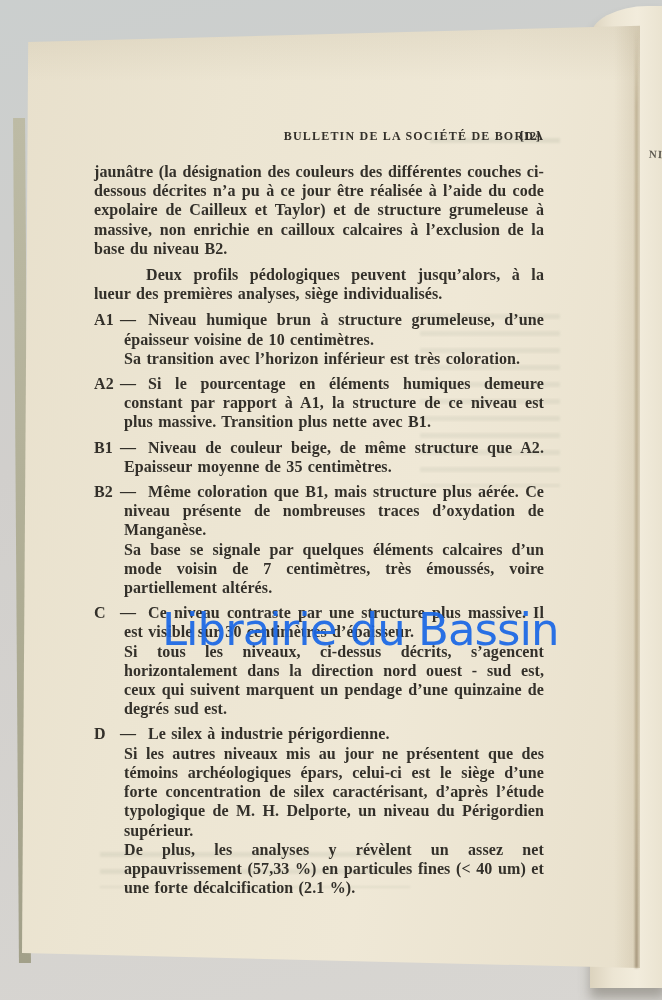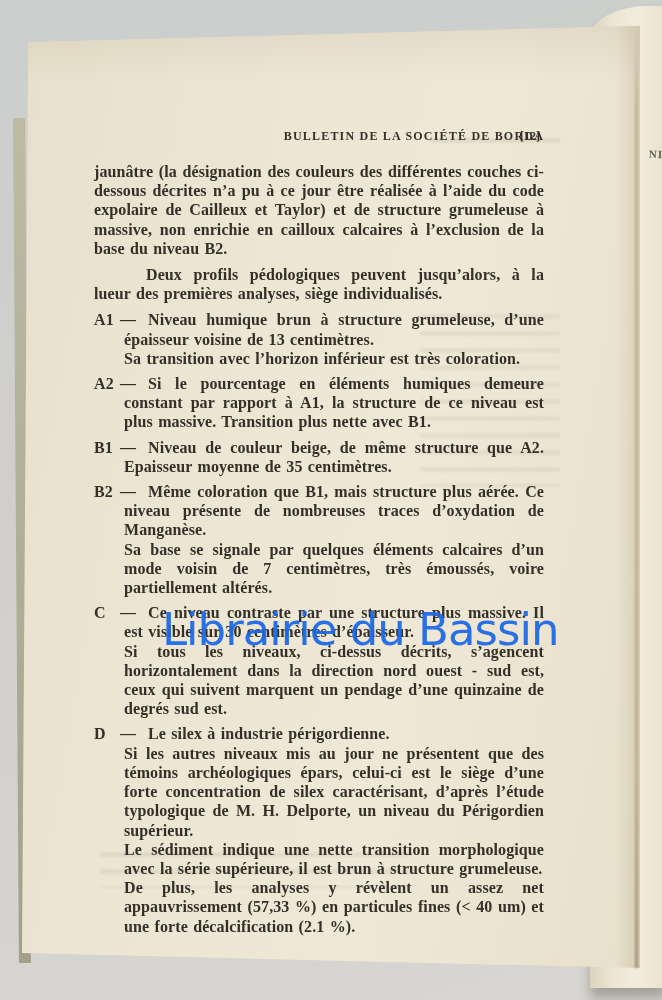--- a/index.html
+++ b/index.html
@@ -108,21 +108,21 @@
     </div>
 
     <div class="text">
 
       <p class="para">jaunâtre (la désignation des couleurs des différentes couches ci-dessous décrites n’a pu à ce jour être réalisée à l’aide du code expolaire de Cailleux et Taylor) et de structure grumeleuse à massive, non enrichie en cailloux calcaires à l’exclusion de la base du niveau B2.</p>
 
       <p class="para indent">Deux profils pédologiques peuvent jusqu’alors, à la lueur des premières analyses, siège individualisés.</p>
 
       <div class="item">
         <p class="first">
-          <span class="label">A1</span><span class="dash">—</span><span>Niveau humique brun à structure grumeleuse, d’une épaisseur voisine de 13 centimètres.</span>
+          <span class="label">A1</span><span class="dash">—</span><span>Niveau humique brun à structure grumeleuse, d’une épaisseur voisine de 10 centimètres.</span>
         </p>
         <p class="cont">Sa transition avec l’horizon inférieur est très coloration.</p>
       </div>
 
       <div class="item">
         <p class="first">
           <span class="label">A2</span><span class="dash">—</span><span>Si le pourcentage en éléments humiques demeure constant par rapport à A1, la structure de ce niveau est plus massive. Transition plus nette avec B1.</span>
         </p>
       </div>
 
@@ -144,21 +144,20 @@
           <span class="label">C</span><span class="dash">—</span><span>Ce niveau contraste par une structure plus massive. Il est visible sur 30 centimètres d’épaisseur.</span>
         </p>
         <p class="cont">Si tous les niveaux, ci-dessus décrits, s’agencent horizontalement dans la direction nord ouest - sud est, ceux qui suivent marquent un pendage d’une quinzaine de degrés sud est.</p>
       </div>
 
       <div class="item">
         <p class="first">
           <span class="label">D</span><span class="dash">—</span><span>Le silex à industrie périgordienne.</span>
         </p>
         <p class="cont">Si les autres niveaux mis au jour ne présentent que des témoins archéologiques épars, celui-ci est le siège d’une forte concentration de silex caractérisant, d’après l’étude typologique de M. H. Delporte, un niveau du Périgordien supérieur.</p>
-        <p class="cont">Le sédiment indique une nette transition morphologique avec la série supérieure, il est brun à structure grumeleuse.</p>
         <p class="cont">De plus, les analyses y révèlent un assez net appauvrissement (57,33 %) en particules fines (&lt; 40 um) et une forte décalcification (2.1 %).</p>
       </div>
 
     </div>
   </div>
 
   <div class="watermark">Librairie du Bassin</div>
 
 </div>
 

